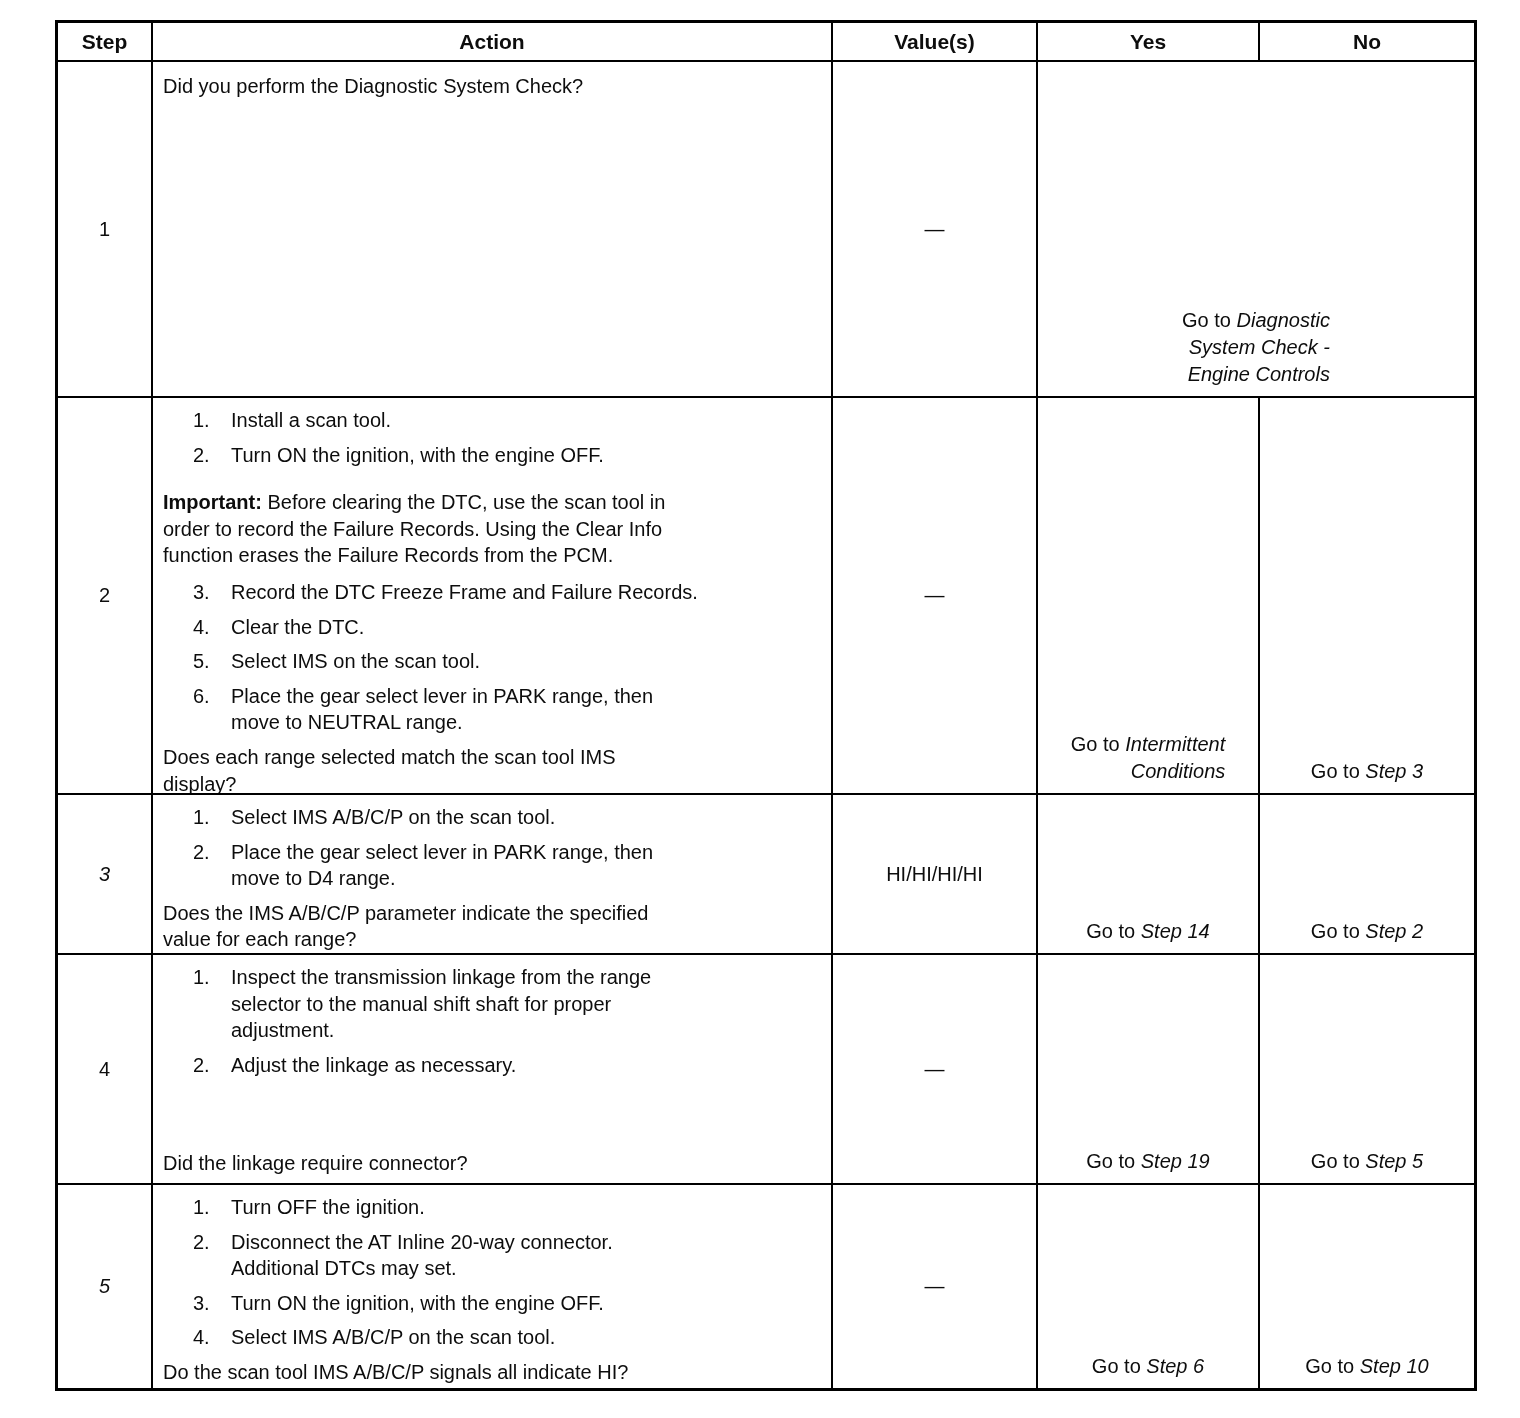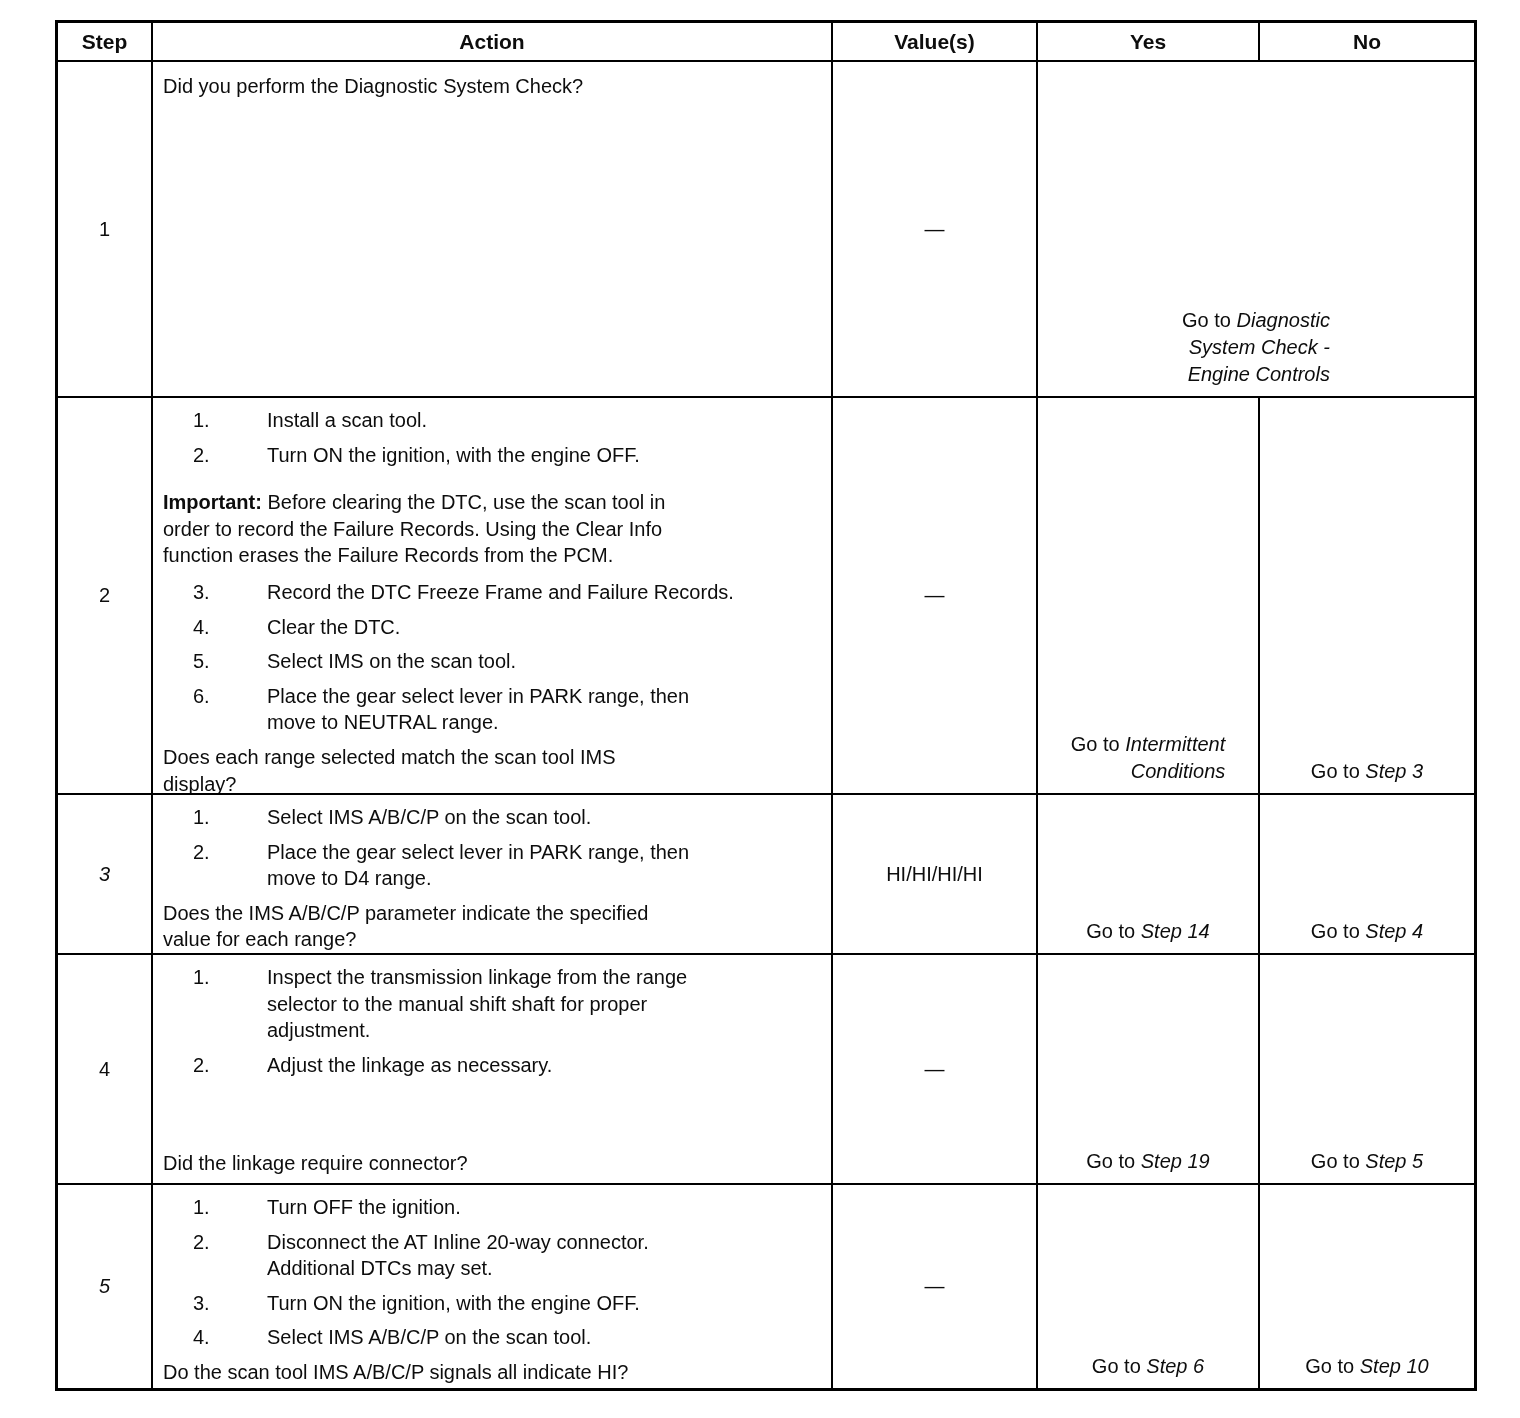--- a/index.html
+++ b/index.html
@@ -62,21 +62,20 @@
   .item {
     display: flex;
     padding-left: 30px;
     margin-bottom: 8px;
   }
   .num { flex: 0 0 32px; }
   .itext {
     flex: 1;
     padding-left: 6px;
     white-space: pre-line;
-    margin-left: 36px;
   }
   .para {
     margin: 13px 0 10px 0;
     white-space: pre-line;
   }
   .question {
     margin: 2px 0 0 0;
     white-space: pre-line;
   }
   .push { margin-top: auto; }
@@ -198,21 +197,21 @@
       <p class="question push">Does the IMS A/B/C/P parameter indicate the specified
 value for each range?</p>
     </div>
     <div class="cell c-value value-cell">
       <span>HI/HI/HI/HI</span>
     </div>
     <div class="cell c-yes yes-cell">
       <p class="goto"><span>Go to </span><i>Step 14</i></p>
     </div>
     <div class="cell c-no no-cell">
-      <p class="goto"><span>Go to </span><i>Step 4</i></p>
+      <p class="goto"><span>Go to </span><i>Step 2</i></p>
     </div>
   </div>
 
   <div class="row body-row" style="height:230px">
     <div class="cell c-step step-cell">
       <span>4</span>
     </div>
     <div class="cell c-action action-cell">
       <div class="item">
         <span class="num">1.</span>

